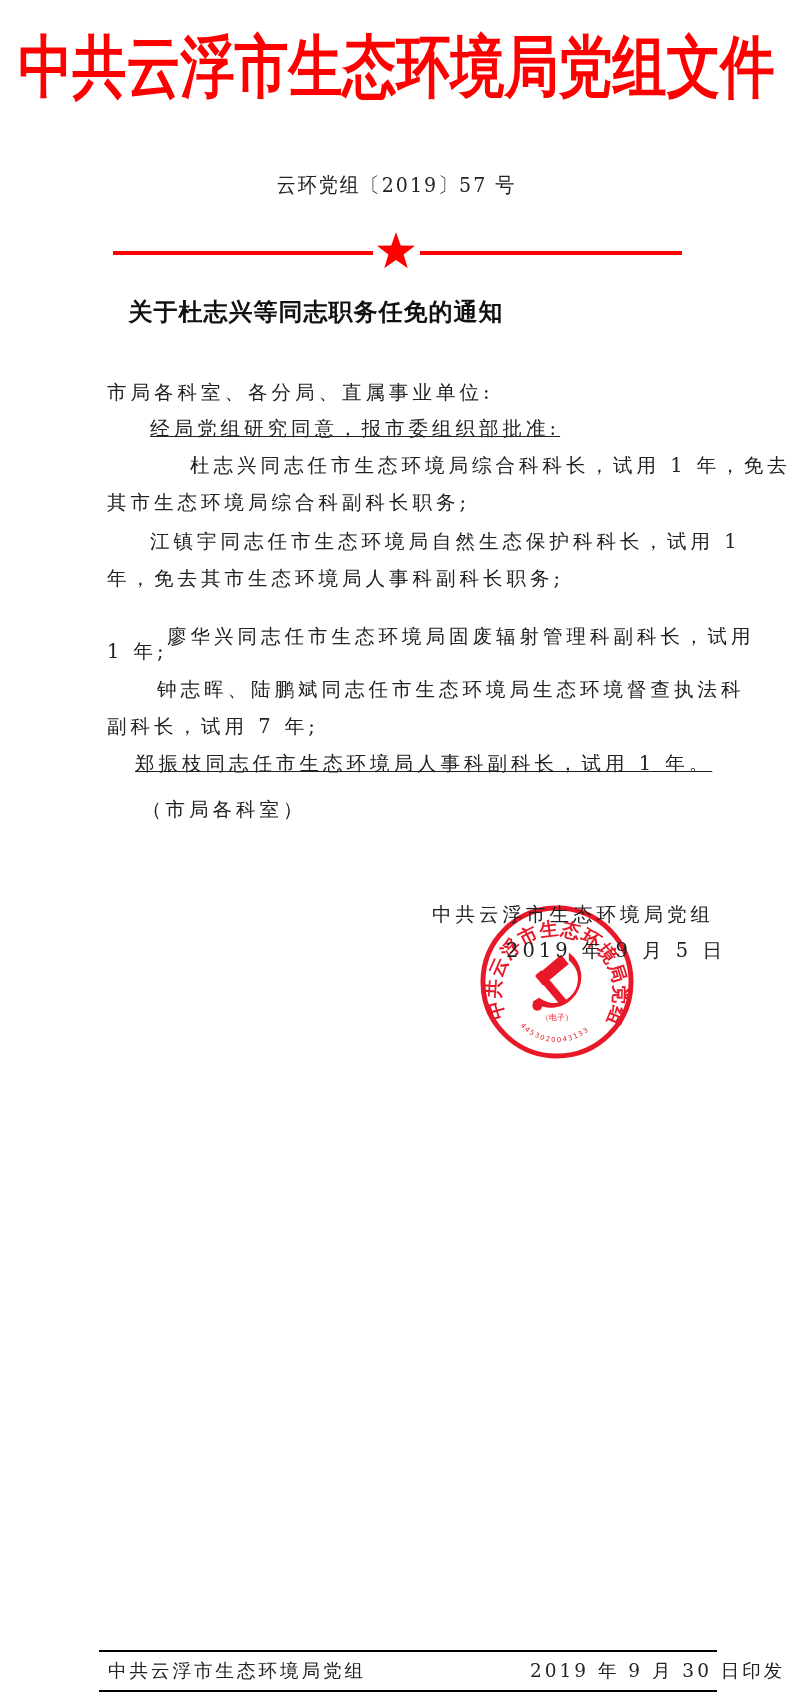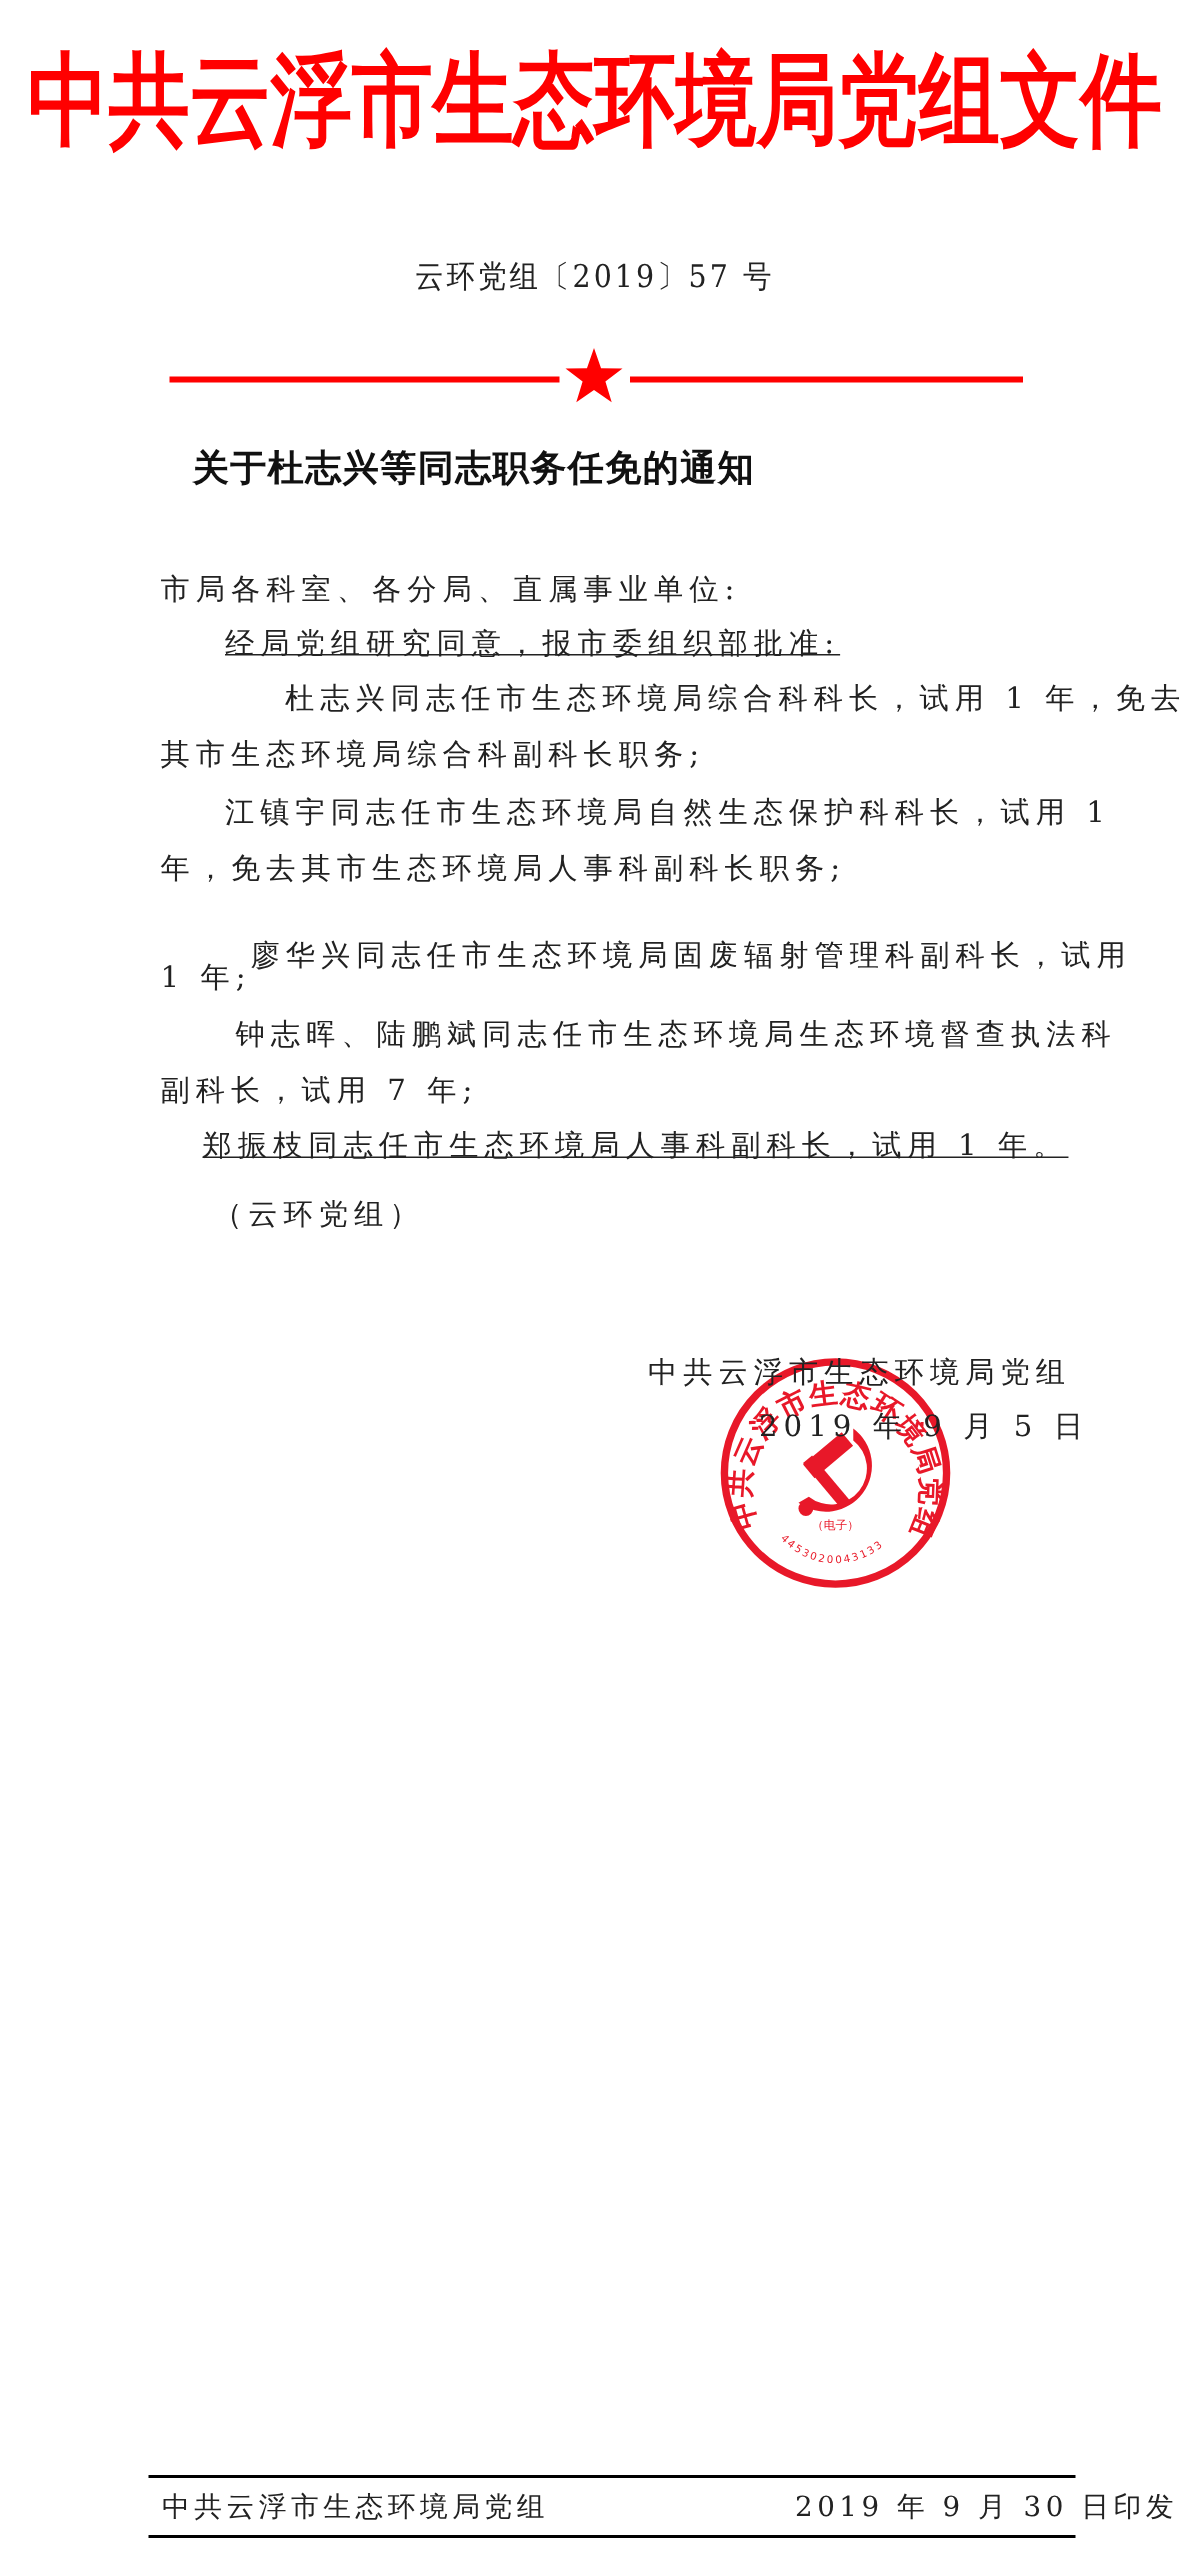--- a/index.html
+++ b/index.html
@@ -45,21 +45,21 @@
   <div class="line" style="top:419px; left:43px;text-decoration:underline;">经局党组研究同意，报市委组织部批准:</div>
   <div class="line" style="top:456px; left:43px;margin-left:40px;">杜志兴同志任市生态环境局综合科科长，试用 1 年，免去</div>
   <div class="line" style="top:493px;">其市生态环境局综合科副科长职务;</div>
   <div class="line" style="top:532px; left:43px;">江镇宇同志任市生态环境局自然生态保护科科长，试用 1</div>
   <div class="line" style="top:569px;">年，免去其市生态环境局人事科副科长职务;</div>
   <div class="line" style="top:605px; left:60px;margin-top:22px;">廖华兴同志任市生态环境局固废辐射管理科副科长，试用</div>
   <div class="line" style="top:642px;">1 年;</div>
   <div class="line" style="top:680px; left:50px;">钟志晖、陆鹏斌同志任市生态环境局生态环境督查执法科</div>
   <div class="line" style="top:717px;">副科长，试用 7 年;</div>
   <div class="line" style="top:754px; left:28px;text-decoration:underline;">郑振枝同志任市生态环境局人事科副科长，试用 1 年。</div>
-  <div class="line" style="top:800px; left:35px;">（云环党组）</div>
+  <div class="line" style="top:800px; left:35px;">（市局各科室）</div>
 </div>
 
 <svg class="abs stamp" viewBox="0 0 160 160">
   <defs>
     <path id="sealArc" d="M 30,120 A 58,58 0 1,1 130,120"></path>
     <path id="serialArc" d="M 38,118 A 50,50 0 0,0 122,118"></path>
   </defs>
   <circle cx="80" cy="80" r="75" fill="none" stroke="#e60012" stroke-width="5"></circle>
   <text font-size="19" fill="#e60012" font-family="DejaVu Sans, sans-serif" font-weight="bold" letter-spacing="1">
     <textPath href="#sealArc" startOffset="2%">中共云浮市生态环境局党组</textPath>

